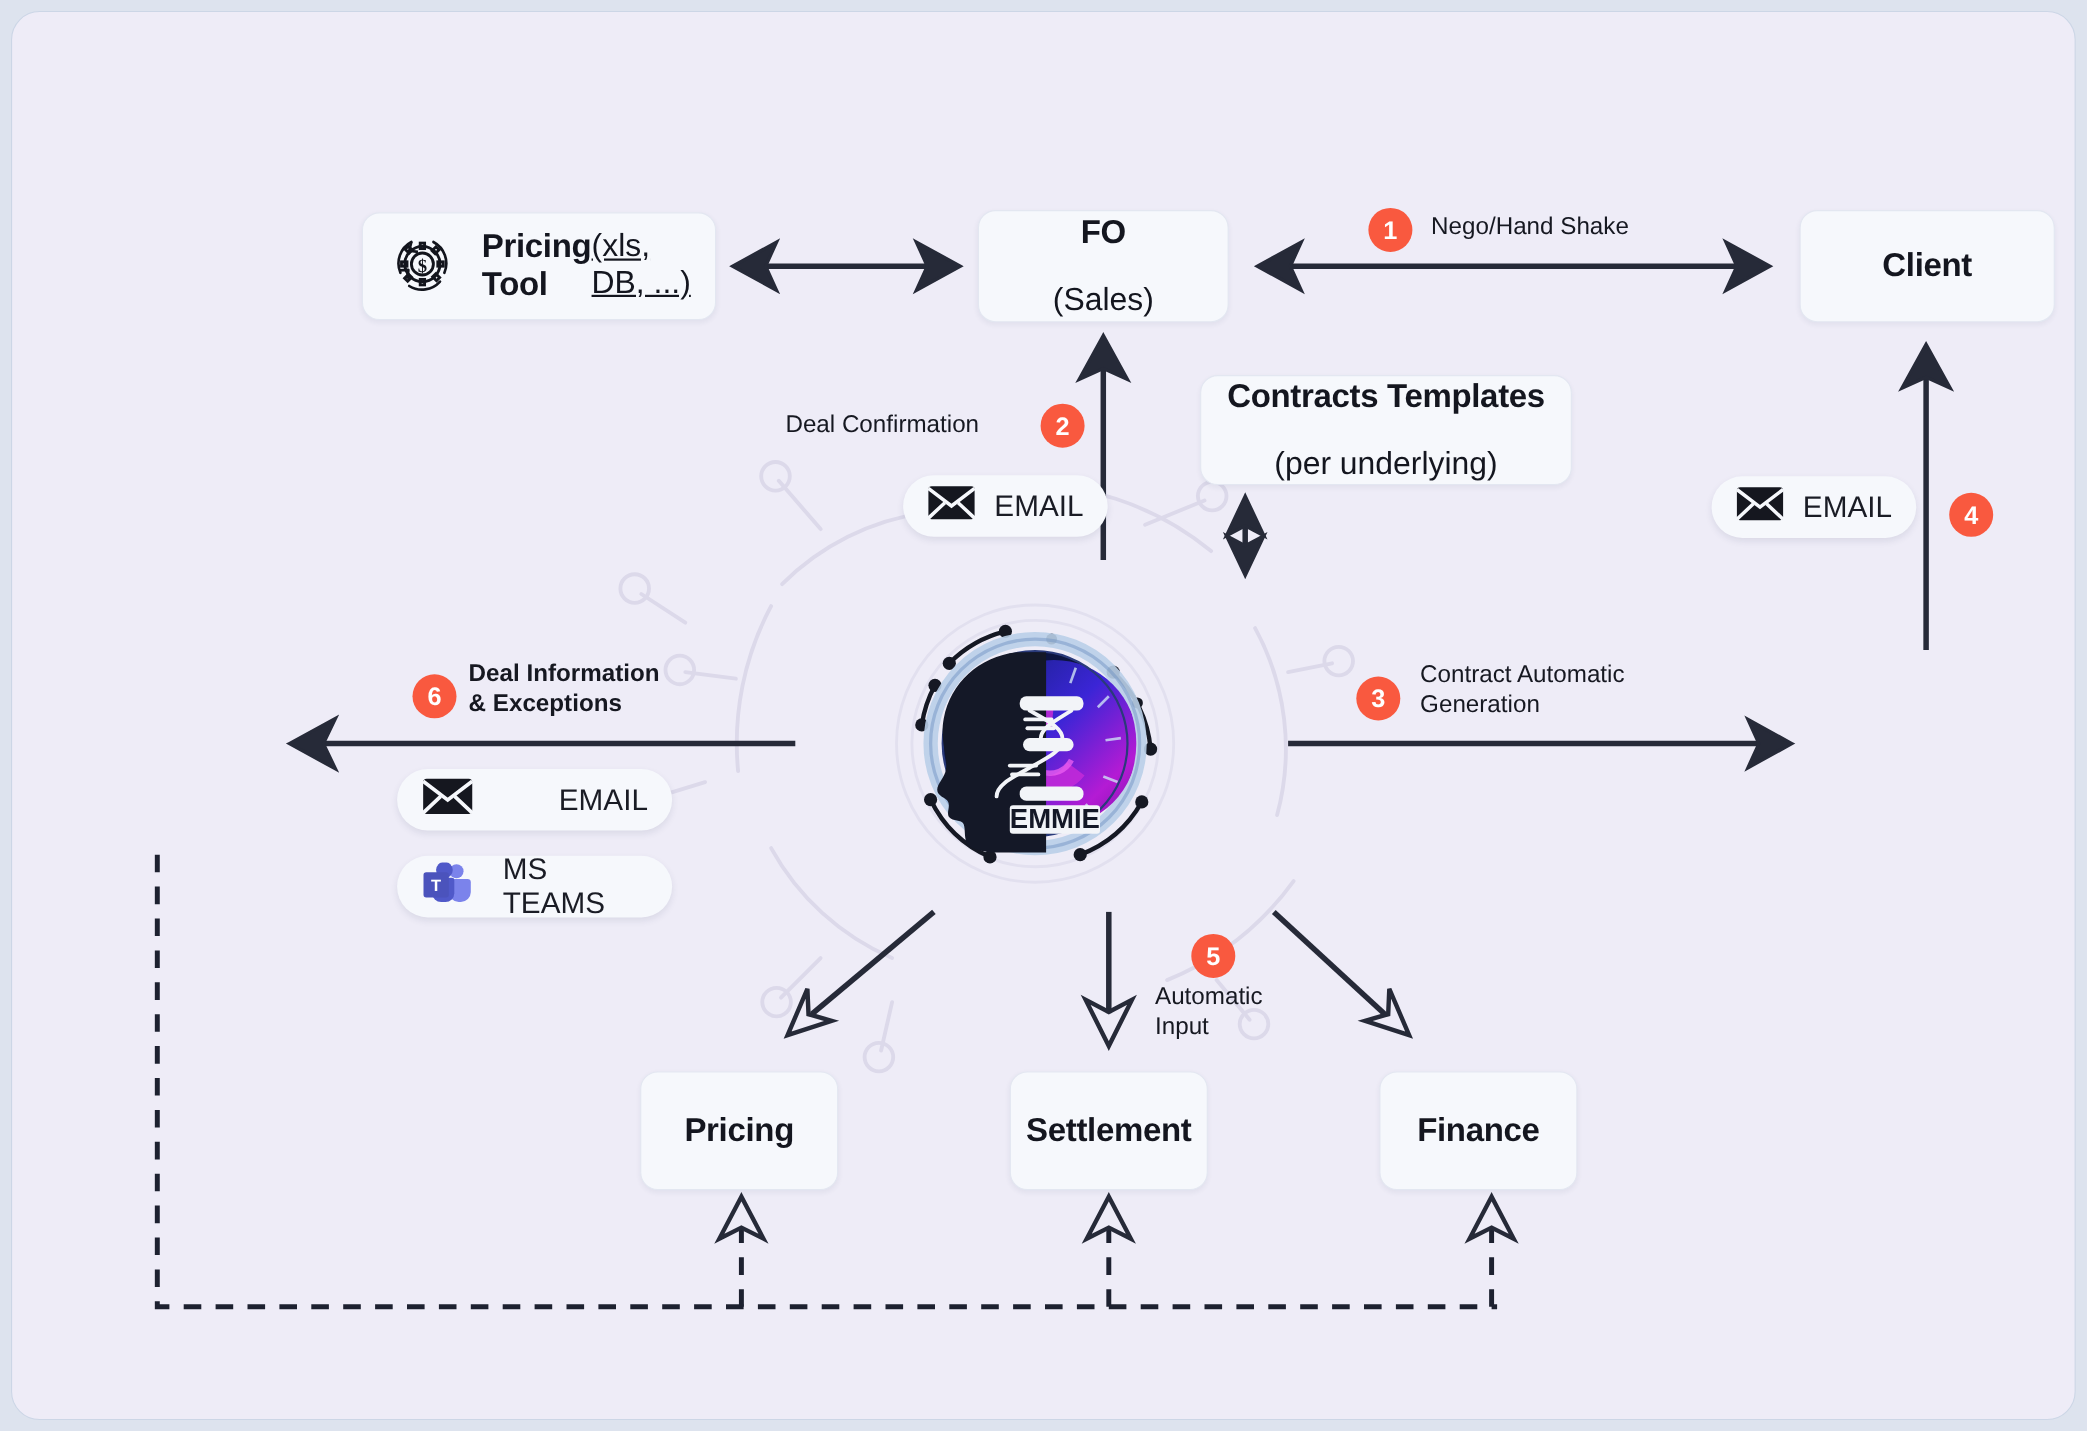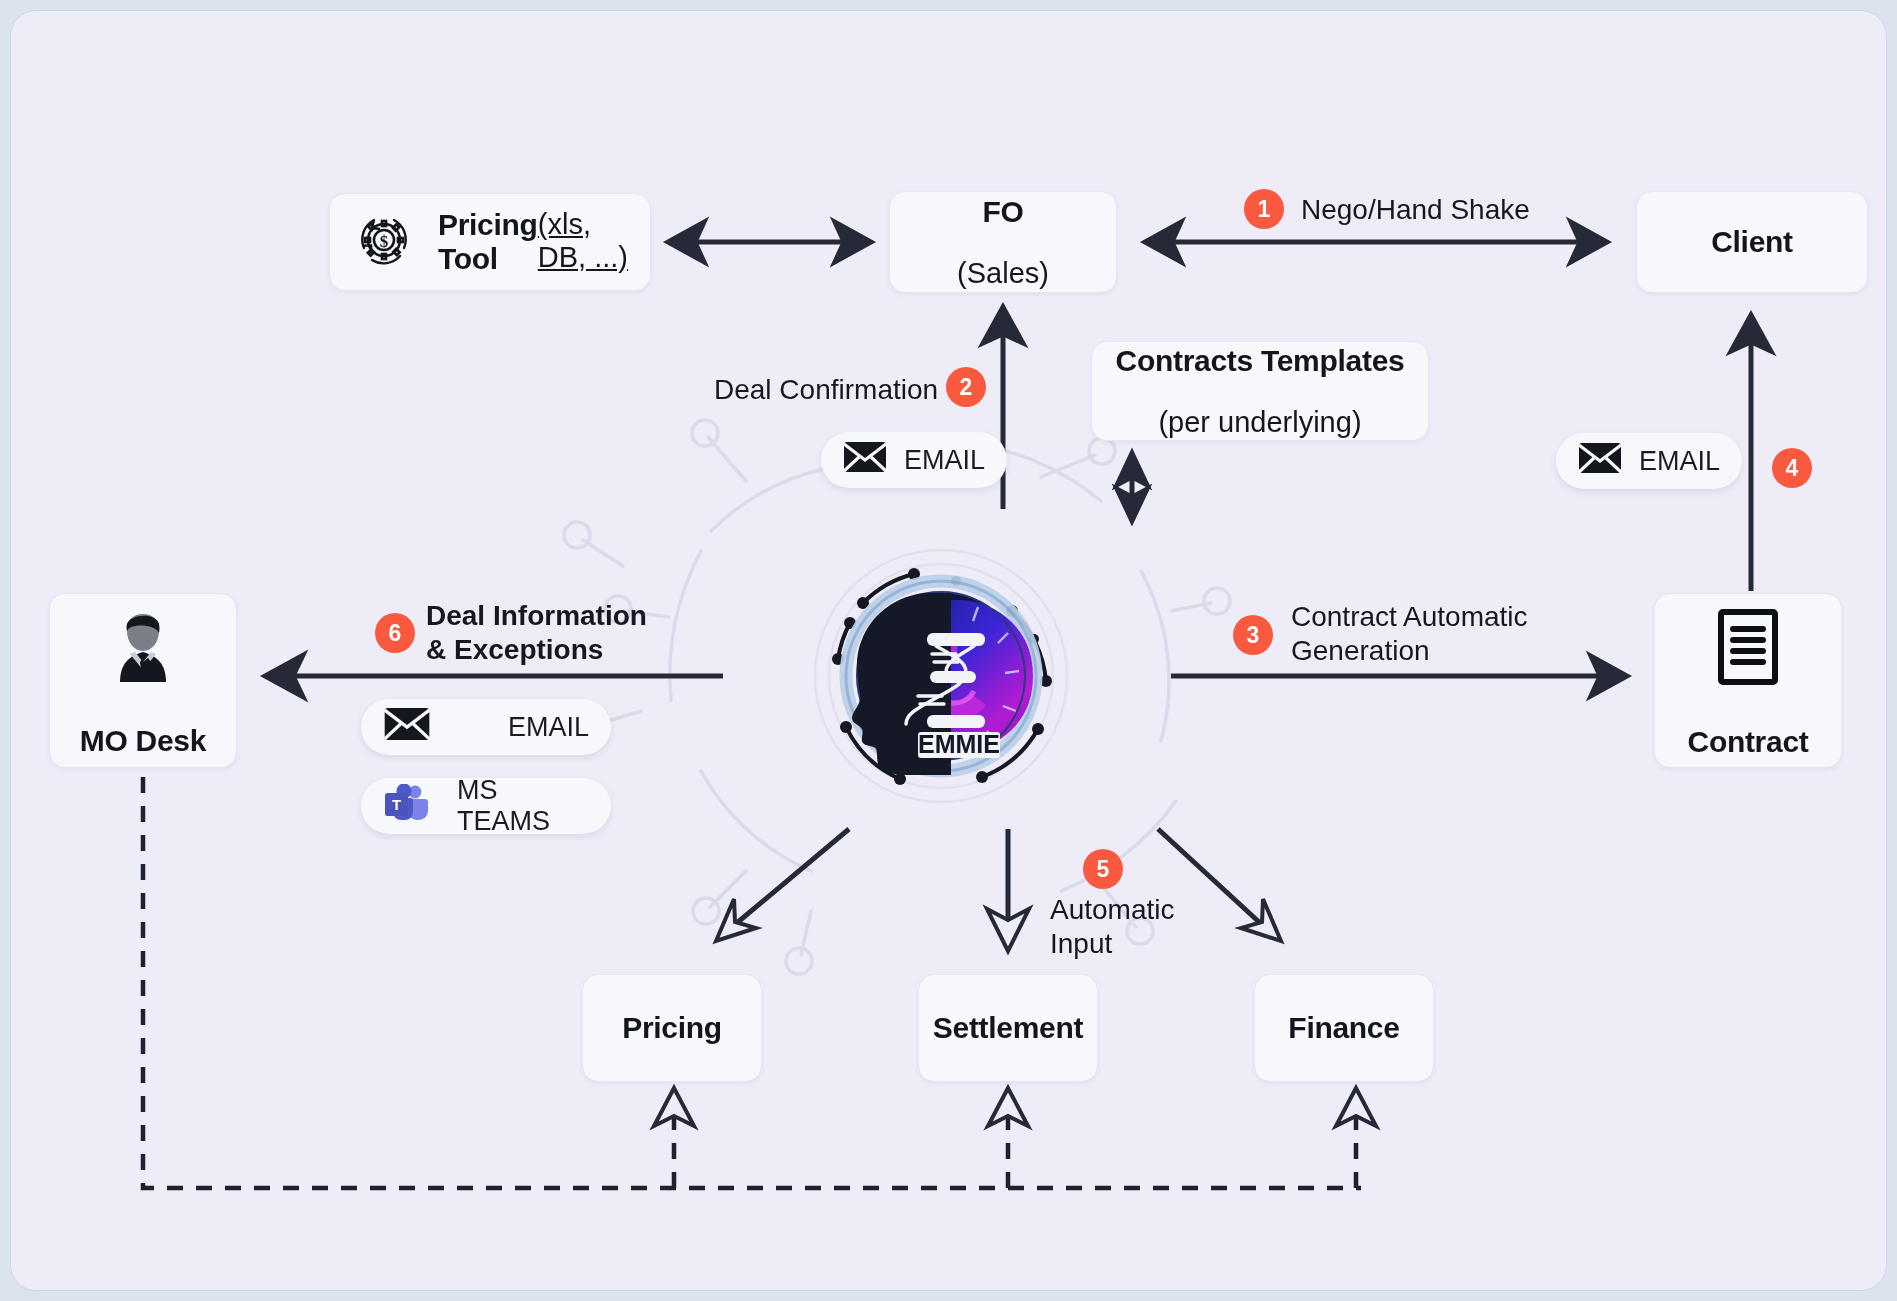--- a/index.html
+++ b/index.html
@@ -75,21 +75,21 @@
     font-weight: bold;
     font-size: 23px;
     display: flex;
     align-items: center;
     justify-content: center;
     line-height: 1;
   }
   
   .elabel {
     position: absolute;
-    font-size: 28px;
+    font-size: 22px;
     color: #161821;
     line-height: 1.22;
     white-space: pre-line;
   }
   
   .pill {
     position: absolute;
     background: #f6f8fc;
     border-radius: 28px;
     box-shadow: 0 3px 7px rgba(40,50,90,.10);
@@ -188,47 +188,21 @@
 
   <div class="node" id="node-client" style="left:1625px; top:180px; width:232px; height:102px;">
     <span class="title">Client</span>
   </div>
 
   <div class="node" id="node-templates" style="left:1080px; top:330px; width:338px; height:100px;">
     <span class="title">Contracts Templates</span>
     <span class="sub">(per underlying)</span>
   </div>
 
-  <div class="node" id="node-contract" style="left:1643px; top:582px; width:188px; height:175px;">
-    <span style="margin-top:4px;">
-      <svg width="68" height="80" viewBox="0 0 68 80">
-        <rect x="7" y="5" width="54" height="70" rx="2" fill="#f6f8fc" stroke="#0d0f16" stroke-width="6"></rect>
-        <g stroke="#0d0f16" stroke-width="6" stroke-linecap="round">
-          <line x1="19" y1="22" x2="49" y2="22"></line>
-          <line x1="19" y1="33" x2="49" y2="33"></line>
-          <line x1="19" y1="44" x2="49" y2="44"></line>
-          <line x1="19" y1="55" x2="49" y2="55"></line>
-        </g>
-      </svg>
-    </span>
-    <span class="title" style="margin-top:6px;">Contract</span>
-  </div>
-
-  <div class="node" id="node-modesk" style="left:38px; top:582px; width:188px; height:175px;">
-    <span style="margin-top:4px;">
-      <svg width="80" height="78" viewBox="0 0 80 78">
-        <path d="M40 6 c-11 0 -16 7 -16 17 0 11 7 20 16 20 s16 -9 16 -20 c0 -10 -5 -17 -16 -17z" fill="#7b7f88"></path>
-        <path d="M24 16 c3 -10 29 -12 32 0 1 5 0 9 0 9 -3 -9 -29 -10 -32 -2 0 0 -1 -4 0 -7z" fill="#15171f"></path>
-        <path d="M17 74 c0 -18 9 -26 23 -30 14 4 23 12 23 30z" fill="#15171f"></path>
-        <path d="M32 44 l8 10 8 -10 5 2 -13 16 -13 -16z" fill="#c9ccd3"></path>
-        <path d="M40 54 l5 -4 3 4 -3 20 -5 0 -3 -20 3 -4z" fill="#15171f"></path>
-      </svg>
-    </span>
-    <span class="title" style="margin-top:6px;">MO Desk</span>
-  </div>
+
 
   <div class="node" id="node-booking" style="left:571px; top:963px; width:180px; height:108px;">
     <span class="title">Pricing</span>
   </div>
 
   <div class="node" id="node-settlement" style="left:907px; top:963px; width:180px; height:108px;">
     <span class="title">Settlement</span>
   </div>
 
   <div class="node" id="node-finance" style="left:1243px; top:963px; width:180px; height:108px;">

